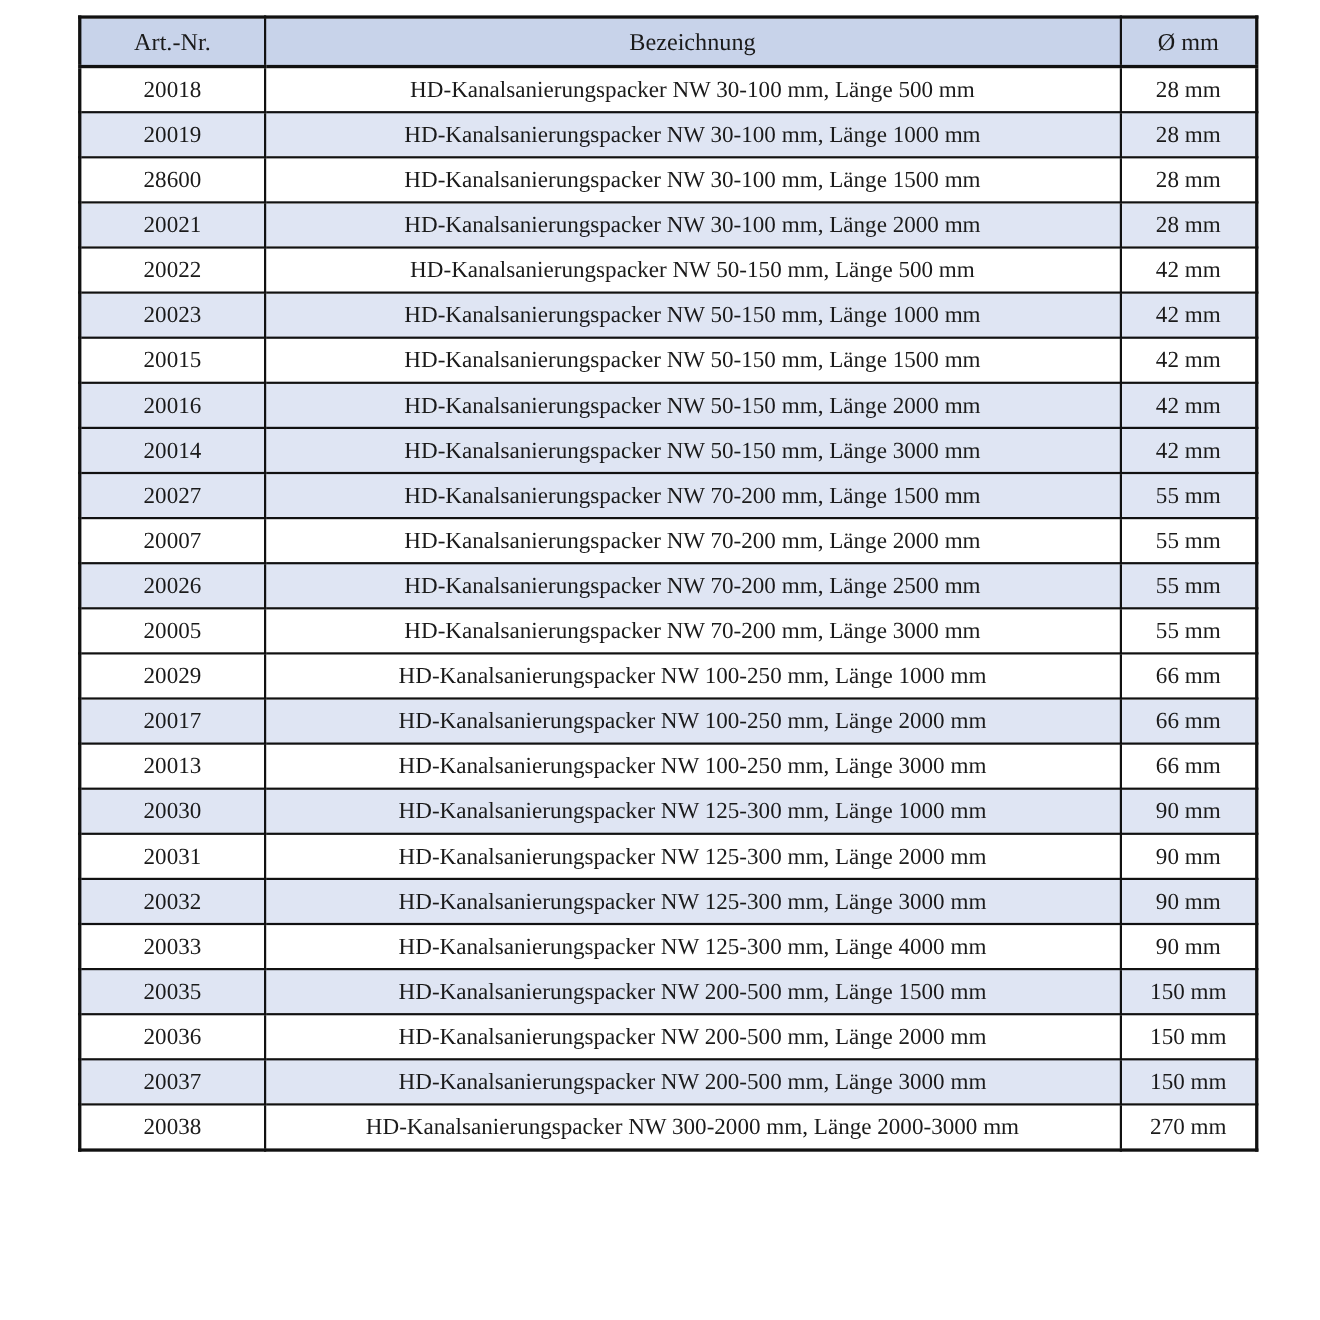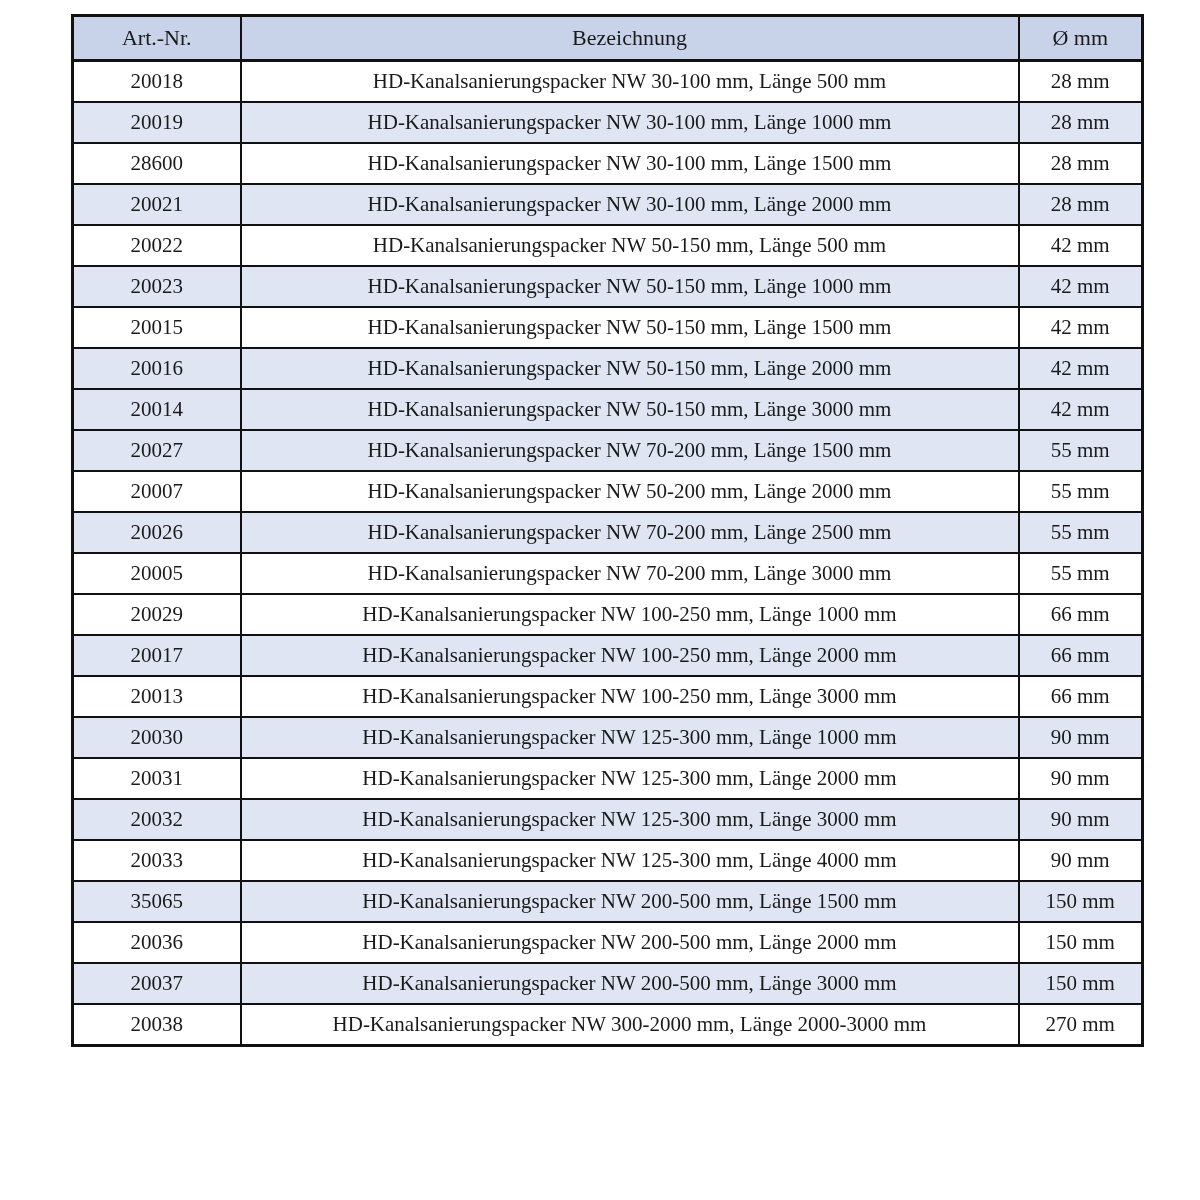--- a/index.html
+++ b/index.html
@@ -117,21 +117,21 @@
           <td>HD-Kanalsanierungspacker NW 50-150 mm, Länge 3000 mm</td>
           <td>42 mm</td>
         </tr>
         <tr class="stripe">
           <td>20027</td>
           <td>HD-Kanalsanierungspacker NW 70-200 mm, Länge 1500 mm</td>
           <td>55 mm</td>
         </tr>
         <tr>
           <td>20007</td>
-          <td>HD-Kanalsanierungspacker NW 50-200 mm, Länge 2000 mm</td>
+          <td>HD-Kanalsanierungspacker NW 70-200 mm, Länge 2000 mm</td>
           <td>55 mm</td>
         </tr>
         <tr class="stripe">
           <td>20026</td>
           <td>HD-Kanalsanierungspacker NW 70-200 mm, Länge 2500 mm</td>
           <td>55 mm</td>
         </tr>
         <tr>
           <td>20005</td>
           <td>HD-Kanalsanierungspacker NW 70-200 mm, Länge 3000 mm</td>
@@ -166,21 +166,21 @@
           <td>20032</td>
           <td>HD-Kanalsanierungspacker NW 125-300 mm, Länge 3000 mm</td>
           <td>90 mm</td>
         </tr>
         <tr>
           <td>20033</td>
           <td>HD-Kanalsanierungspacker NW 125-300 mm, Länge 4000 mm</td>
           <td>90 mm</td>
         </tr>
         <tr class="stripe">
-          <td>35065</td>
+          <td>20035</td>
           <td>HD-Kanalsanierungspacker NW 200-500 mm, Länge 1500 mm</td>
           <td>150 mm</td>
         </tr>
         <tr>
           <td>20036</td>
           <td>HD-Kanalsanierungspacker NW 200-500 mm, Länge 2000 mm</td>
           <td>150 mm</td>
         </tr>
         <tr class="stripe">
           <td>20037</td>

